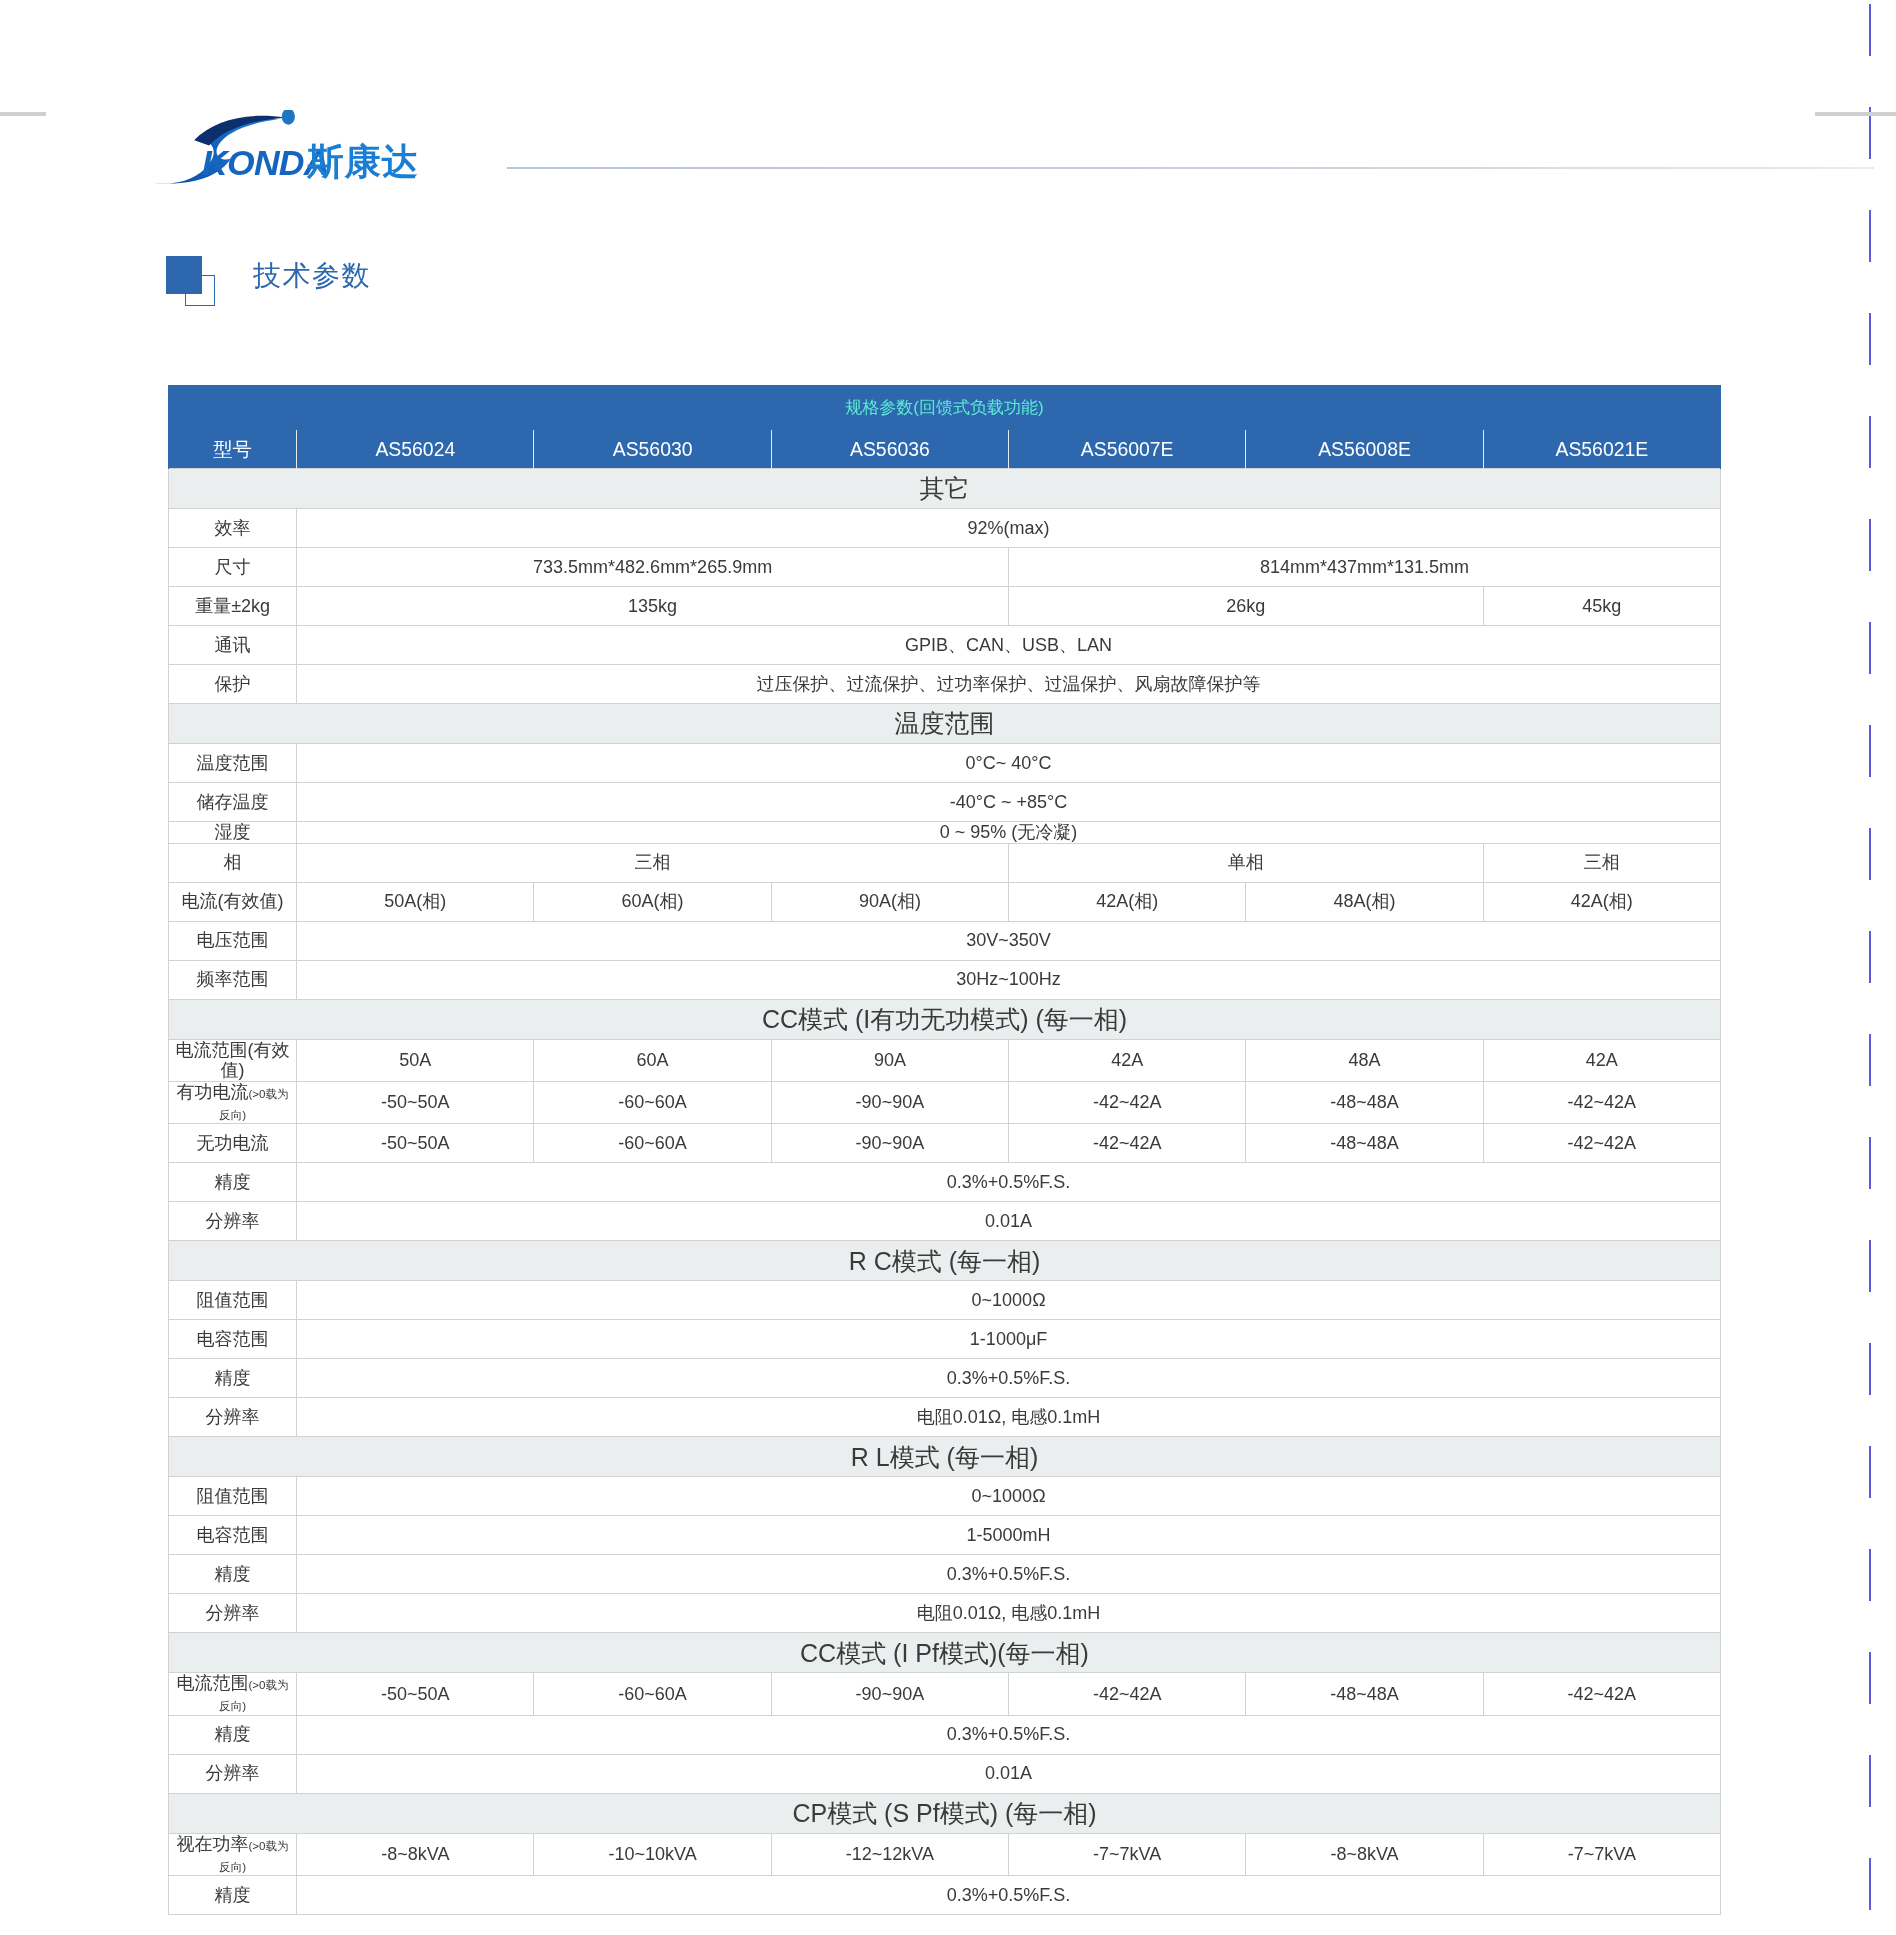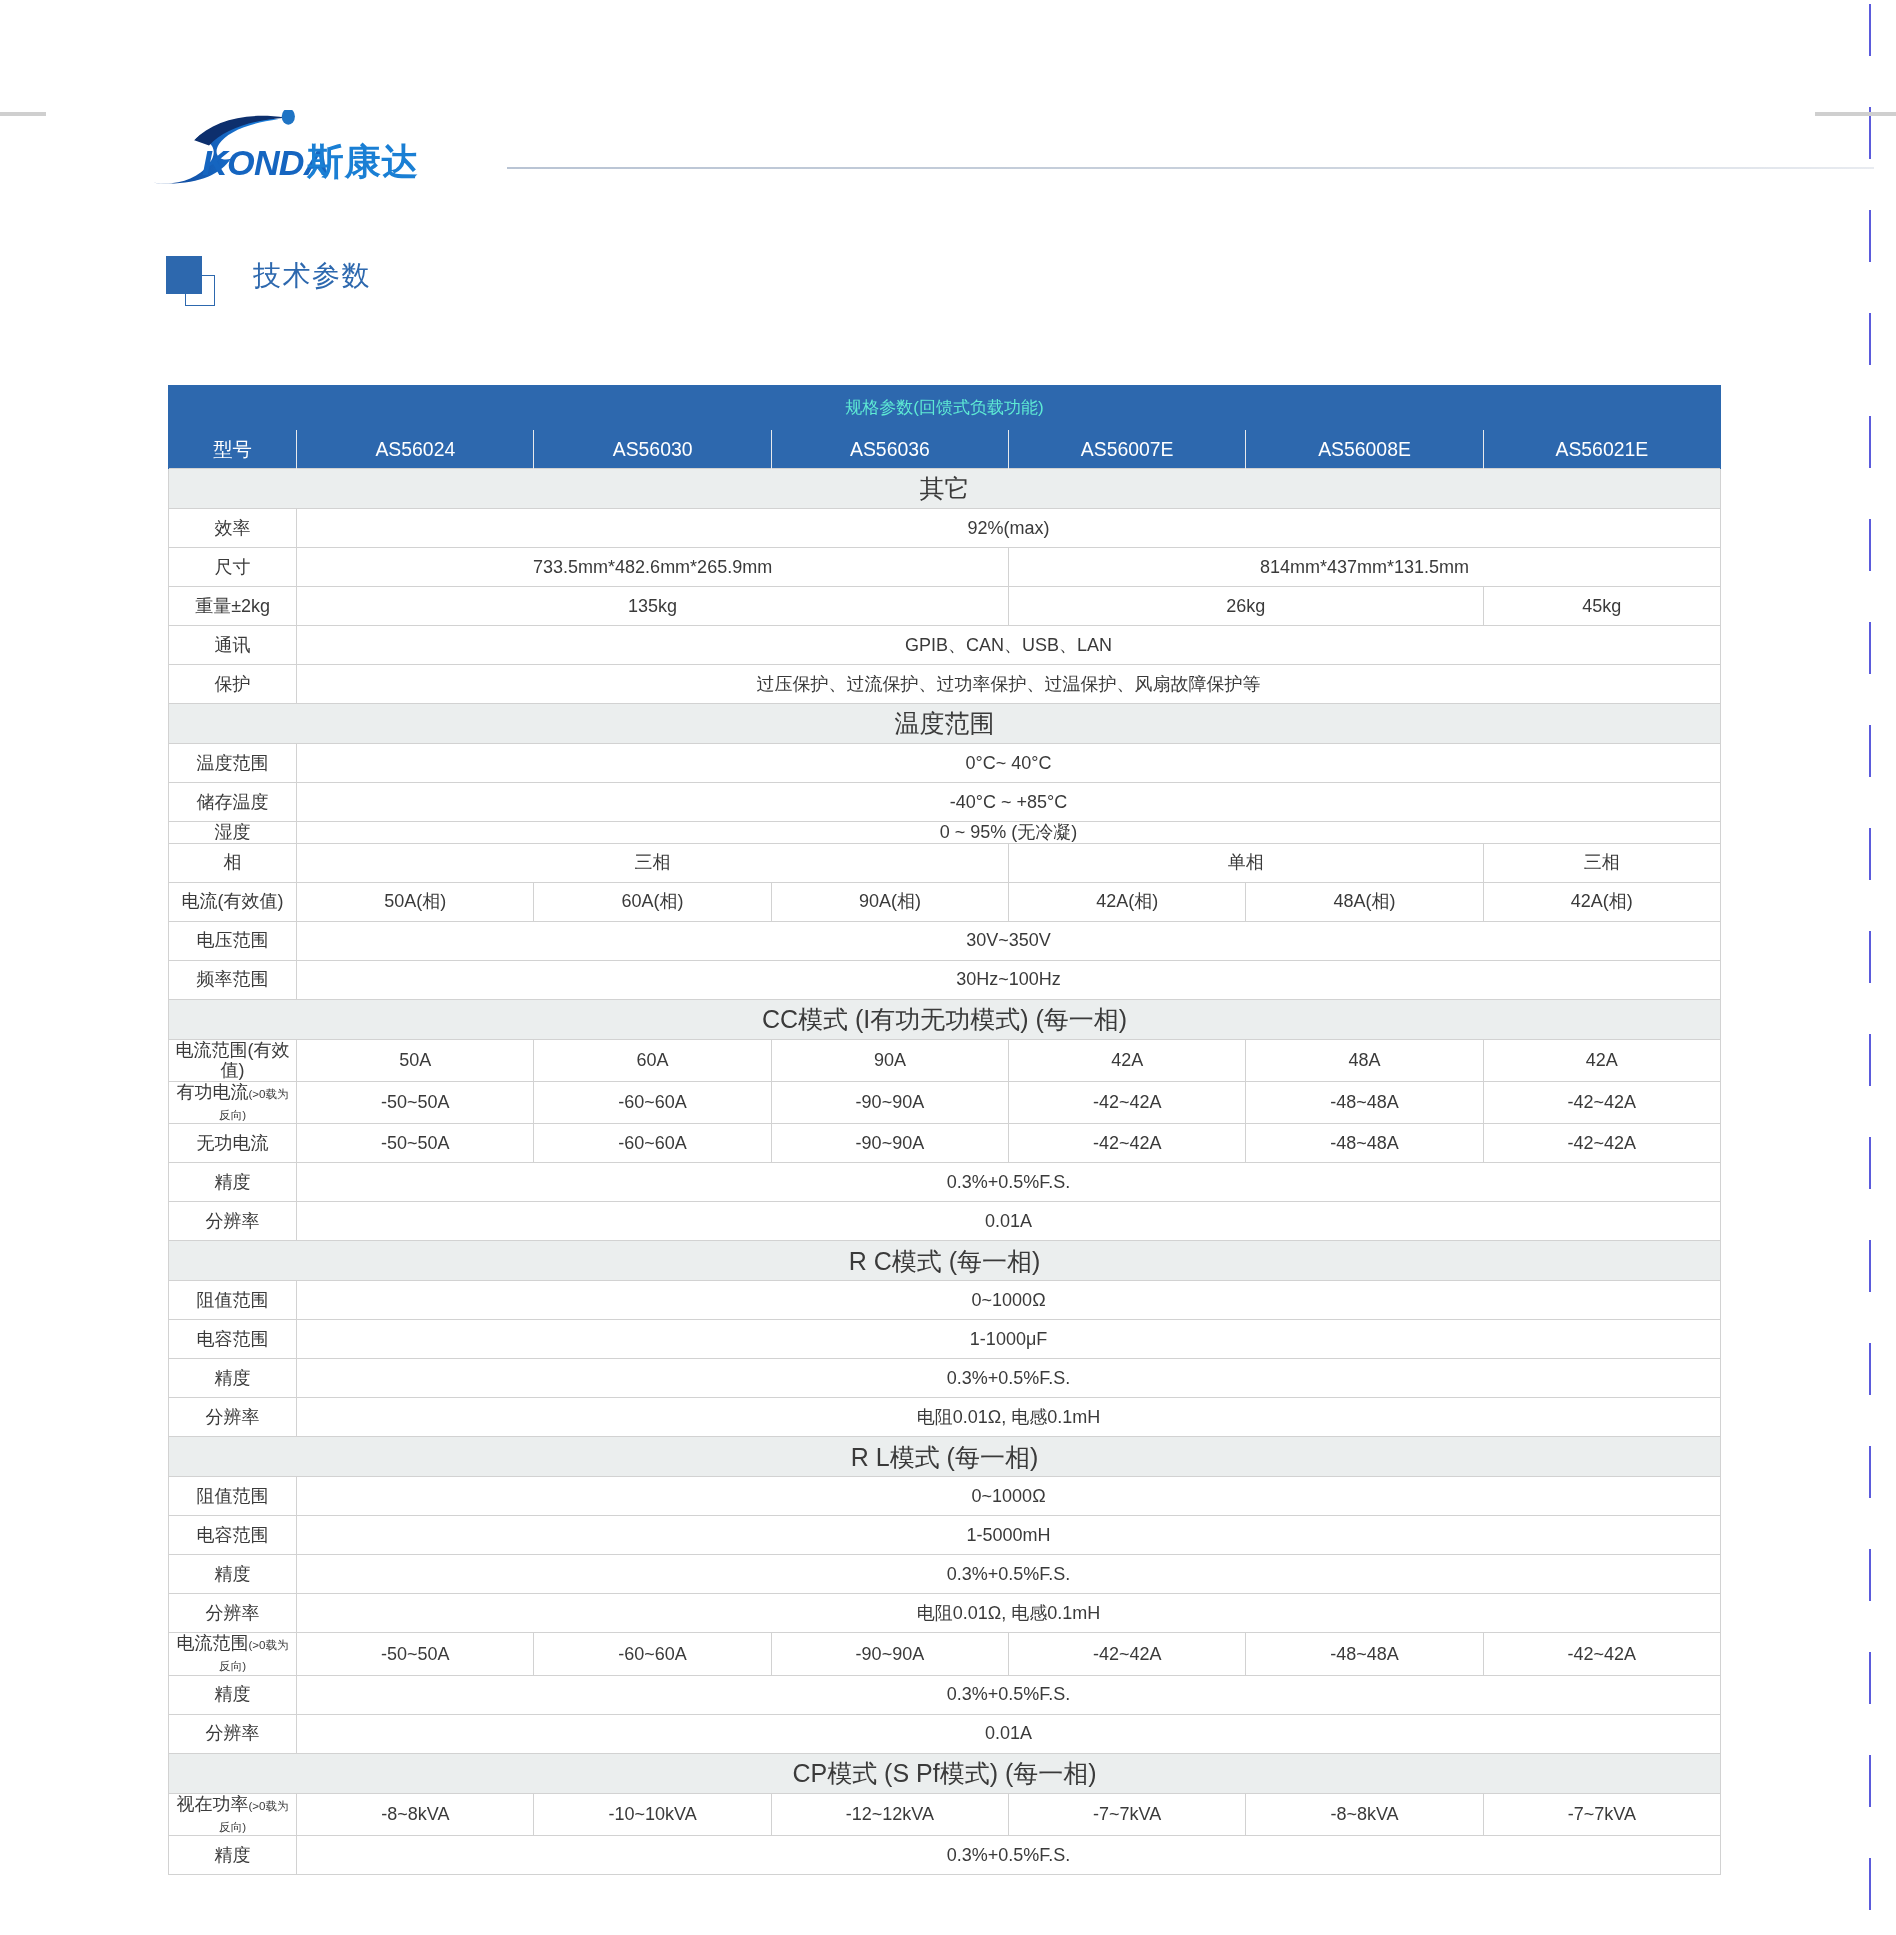--- a/index.html
+++ b/index.html
@@ -366,20 +366,23 @@
         <td colspan="6">1-5000mH</td>
       </tr>
       <tr class="data-row">
         <td class="lbl">精度</td>
         <td colspan="6">0.3%+0.5%F.S.</td>
       </tr>
       <tr class="data-row">
         <td class="lbl">分辨率</td>
         <td colspan="6">电阻0.01Ω, 电感0.1mH</td>
       </tr>
+      <tr class="section-row">
+        <td colspan="7">CC模式 (I Pf模式)(每一相)</td>
+      </tr>
       <tr class="data-row">
         <td class="lbl">电流范围<span class="sub">(&gt;0载为反向)</span></td>
         <td>-50~50A</td>
         <td>-60~60A</td>
         <td>-90~90A</td>
         <td>-42~42A</td>
         <td>-48~48A</td>
         <td>-42~42A</td>
       </tr>
       <tr class="data-row">

